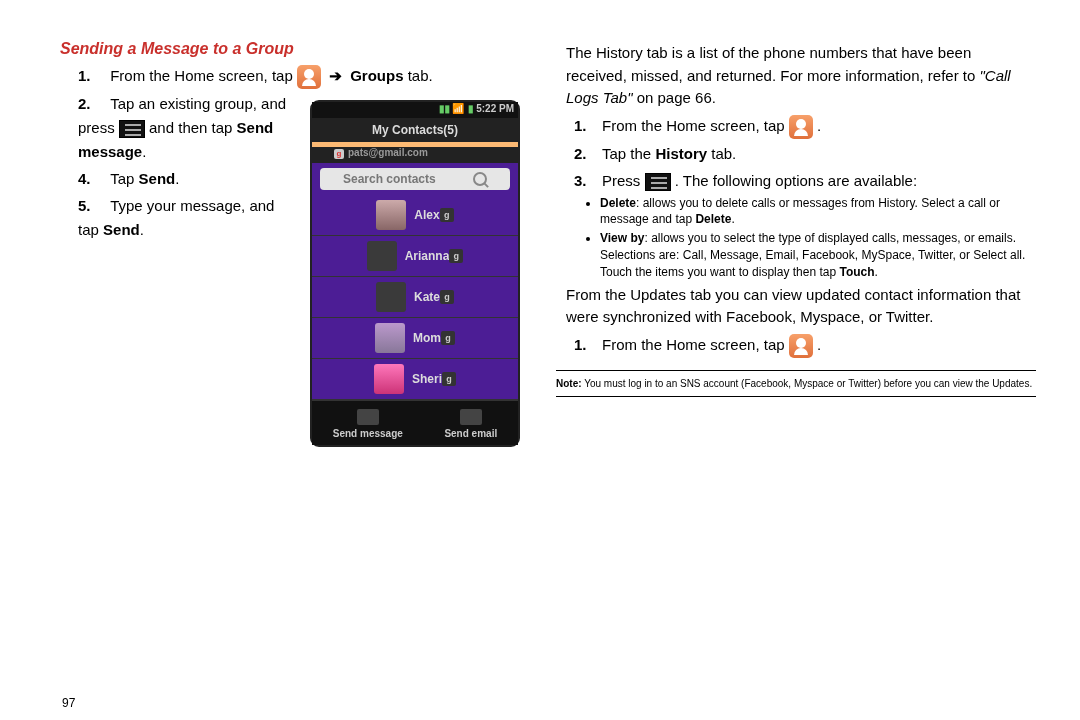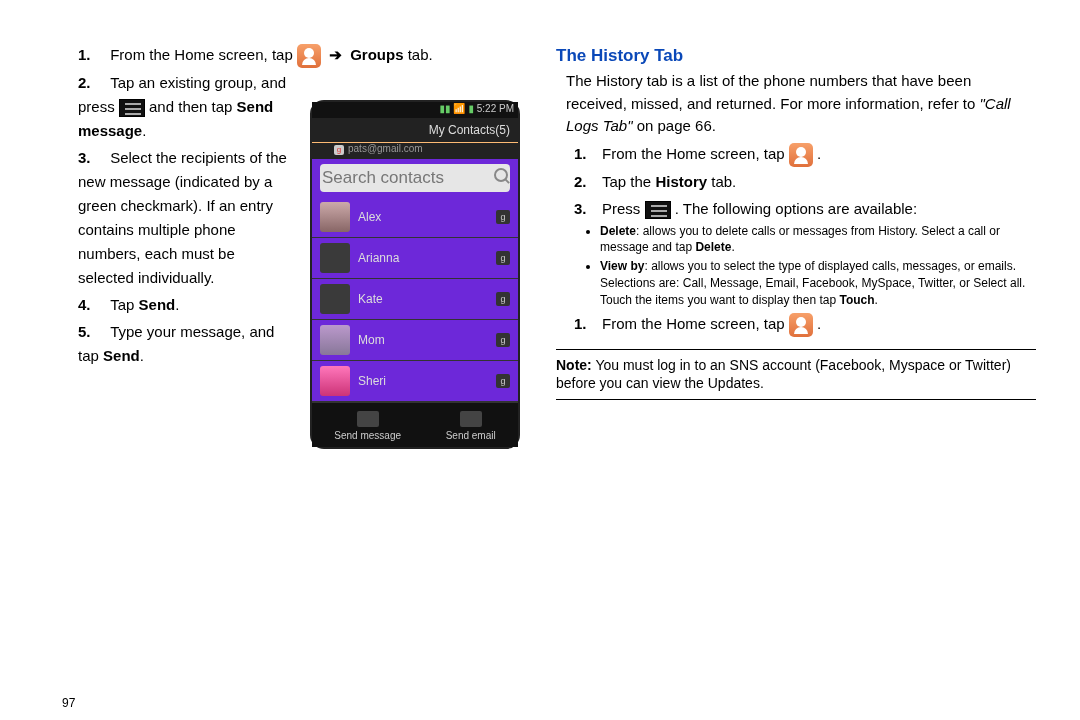--- a/index.html
+++ b/index.html
@@ -65,62 +65,63 @@
     content:""; position:absolute; top:3px; left:5px;
     width:16px; height:2px; background:#aaa;
     box-shadow: 0 5px 0 #aaa, 0 10px 0 #aaa;
   }
   .arrow { font-weight: bold; }
   .note-box {
     border-top: 1px solid #000;
     border-bottom: 1px solid #000;
     padding: 6px 0;
     margin: 12px 0;
-    font-size: 14px;
+    font-size: 10px;
     line-height: 1.35;
   }
   
   .phone {
     position: absolute;
     top: 60px;
     left: 250px;
     width: 210px;
-    background: #6d28d9;
+    background: #4c1d95;
     border: 2px solid #222;
-    border-radius: 14px;
+    border-radius: 9px;
     color: #dcdcdc;
     font-size: 12px;
+    font-weight: bold;
   }
   .statusbar{
     height:16px; background:#111;
     text-align:right; font-size:10px; color:#ccc; padding:1px 4px;
   }
   .p-title{
     background:#222; padding:5px 8px;
-    display:flex; justify-content:flex-end; align-items:center;
-    border-bottom:1px solid #fdba74;
+    display:flex; justify-content:center; align-items:center;
+    border-bottom:5px solid #fdba74;
   }
   .p-sub{
     background:#222; font-size:10px; color:#999; padding:0 8px 4px 22px;
   }
   .search{
     background:#e6e6e6; margin:5px 8px; border-radius:4px;
-    padding:4px 2px; display:flex; justify-content:space-between;
-    color:#777; font-size:17px;
+    padding:4px 23px; display:flex; justify-content:space-between;
+    color:#777; font-size:12px;
   }
   .search .q{
     width:14px; height:14px; border:2px solid #888; border-radius:50%;
     position:relative;
   }
   .search .q::after{content:"";position:absolute;width:6px;height:2px;background:#888;bottom:-2px;right:-4px;transform:rotate(45deg);}
   .clist { }
   .citem{
     display:flex; align-items:center;
     padding:5px 8px; border-bottom:1px solid #333;
-    justify-content:space-between;
+    justify-content:center;
   }
   .citem .left{display:flex; align-items:center; gap:8px;}
   .avatar{
     width:30px; height:30px; border-radius:3px;
     background:#555;
   }
   .avatar.photo1{background:linear-gradient(#caa,#866);}
   .avatar.photo2{background:#3a3a3a;}
   .avatar.photo3{background:linear-gradient(#b9c,#879);}
   .avatar.photo4{background:linear-gradient(#f7b,#c37);}
@@ -143,44 +144,41 @@
   }
   .inline-run { margin-left: 10px; line-height: 1.6;}
   .body-p { margin: 2px 0 4px 10px; line-height: 1.5; }
 </style>
 </head>
 <body>
 
 <div class="cols">
 
   <div class="col-left">
+    <div class="section-red">Sending a Message to a Group</div>
     <ol class="steps">
       <li>
         <span class="num">1.</span>
         <span class="inline-run">
           <span>From the Home screen, tap</span>
           <span class="icon icon-contacts"></span>
           <span class="arrow">&nbsp;➔&nbsp;</span>
           <span class="bold">Groups</span><span> tab.</span>
         </span>
       </li>
       <li class="narrow">
         <span class="num">2.</span>
         <span class="inline-run">
           <span>Tap an existing group, and press </span>
           <span class="icon icon-menu"></span>
           <span> and then tap </span>
           <span class="bold">Send message</span><span>.</span>
         </span>
       </li>
       <li class="narrow">
-        <span class="num">3.</span>
-        <span class="inline-run">Select the recipients of the new message (indicated by a green checkmark). If an entry contains multiple phone numbers, each must be selected individually.</span>
-      </li>
-      <li class="narrow">
         <span class="num">4.</span>
         <span class="inline-run">
           <span>Tap </span><span class="bold">Send</span><span>.</span>
         </span>
       </li>
       <li class="narrow">
         <span class="num">5.</span>
         <span class="inline-run">
           <span>Type your message, and tap </span><span class="bold">Send</span><span>.</span>
         </span>
@@ -240,35 +238,35 @@
           </div>
       </div>
       <div class="bottombar">
         <div class="bb-item"><div class="bb-icon"></div><span>Send message</span></div>
         <div class="bb-item"><div class="bb-icon"></div><span>Send email</span></div>
       </div>
     </div>
   </div>
 
   <div class="col-right">
-    <div class="heading-blue">The History Tab</div>
     <p class="body-p">
       <span>The History tab is a list of the phone numbers that have been received, missed, and returned. For more information, refer to </span><span class="italic">"Call Logs Tab"</span><span> on page 66.</span>
     </p>
     <ol class="steps">
       <li><span class="num">1.</span><span class="inline-run"><span>From the Home screen, tap </span> <span class="icon icon-contacts"></span> <span>.</span></span></li>
       <li><span class="num">2.</span><span class="inline-run"><span>Tap the </span><span class="bold">History</span><span> tab.</span></span></li>
       <li><span class="num">3.</span><span class="inline-run"><span>Press </span> <span class="icon icon-menu"></span> <span>. The following options are available:</span></span>
         <ul class="bullets">
           <li><span class="bold">Delete</span><span>: allows you to delete calls or messages from History. Select a call or message and tap </span><span class="bold">Delete</span><span>.</span></li>
           <li><span class="bold">View by</span><span>: allows you to select the type of displayed calls, messages, or emails. Selections are: Call, Message, Email, Facebook, MySpace, Twitter, or Select all. Touch the items you want to display then tap </span><span class="bold">Touch</span><span>.</span></li>
         </ul>
       </li>
     </ol>
 
+    <p class="body-p">From the Updates tab you can view updated contact information that were synchronized with Facebook, Myspace, or Twitter.</p>
     <ol class="steps">
       <li><span class="num">1.</span><span class="inline-run"><span>From the Home screen, tap </span> <span class="icon icon-contacts"></span> <span>.</span></span></li>
     </ol>
     <div class="note-box">
       <span class="bold">Note:</span><span> You must log in to an SNS account (Facebook, Myspace or Twitter) before you can view the Updates.</span>
     </div>
   </div>
 </div>
 
 <div class="page-num">97</div>

